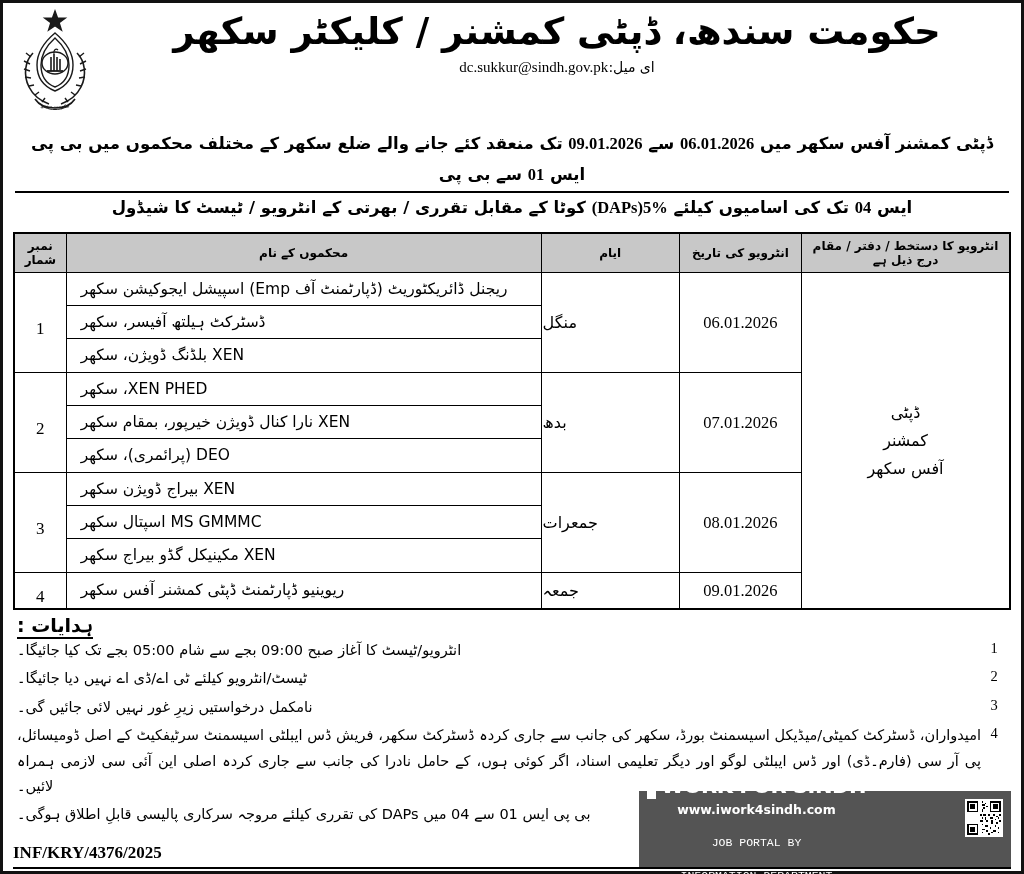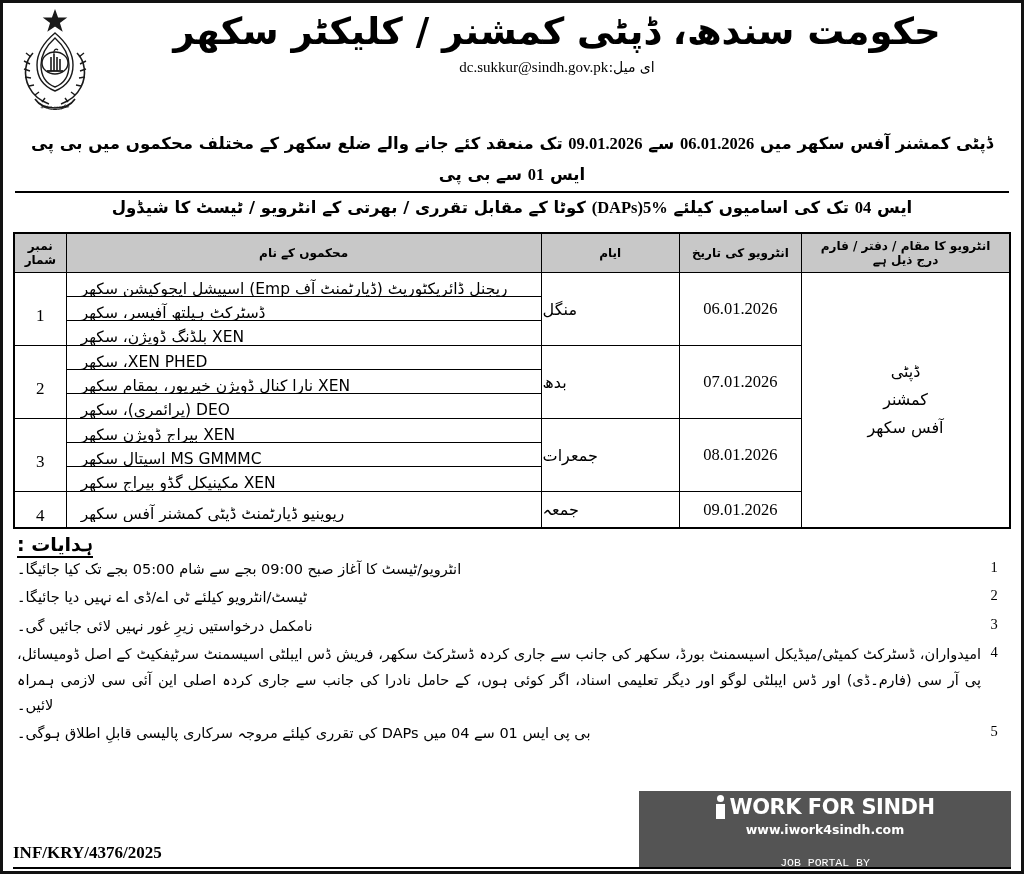--- a/index.html
+++ b/index.html
@@ -114,21 +114,21 @@
     font-family: "Liberation Serif", serif;
     vertical-align: top;
     padding-top: 14px;
   }
   td.dept-cell { padding: 0; vertical-align: top; }
   .dept-line {
     direction: rtl;
     text-align: left;
     font-family: "DejaVu Sans", sans-serif;
     font-size: 15.5px;
-    height: 24px;
+    height: 33px;
     line-height: 33px;
     padding: 0 6px 0 14px;
     border-bottom: 1px solid #000;
     white-space: nowrap;
     overflow: hidden;
   }
   .dept-line:last-child { border-bottom: none; }
 
   td.day {
     text-align: left;
@@ -219,21 +219,20 @@
     padding-bottom: 4px;
     white-space: nowrap;
   }
 
   .banner {
     background: #545454;
     color: #fff;
     width: 372px;
     height: 76px;
     display: flex;
-    flex-direction: column;
     align-items: center;
     justify-content: space-between;
     gap: 10px;
     direction: ltr;
     padding: 4px 8px;
   }
   .banner-main { display: flex; flex-direction: column; align-items: center; }
   .banner-title {
     display: flex; flex-direction: row; align-items: center; gap: 5px;
     font-family: "DejaVu Sans", sans-serif;
@@ -335,21 +334,21 @@
     <table class="sched">
       <colgroup>
         <col class="c-venue">
           <col class="c-date">
           <col class="c-day">
           <col class="c-dept">
           <col class="c-sr">
       </colgroup>
       <thead>
         <tr>
-          <th>انٹرویو کا مقام / دفتر / فارم درج ذیل ہے</th>
+          <th>انٹرویو کا دستخط / دفتر / مقام درج ذیل ہے</th>
           <th>انٹرویو کی تاریخ</th>
           <th>ایام</th>
           <th>محکموں کے نام</th>
           <th>نمبر شمار</th>
         </tr>
       </thead>
       <tbody>
         <tr>
           <td class="venue" rowspan="4">
             <span class="vl">ڈپٹی</span>

